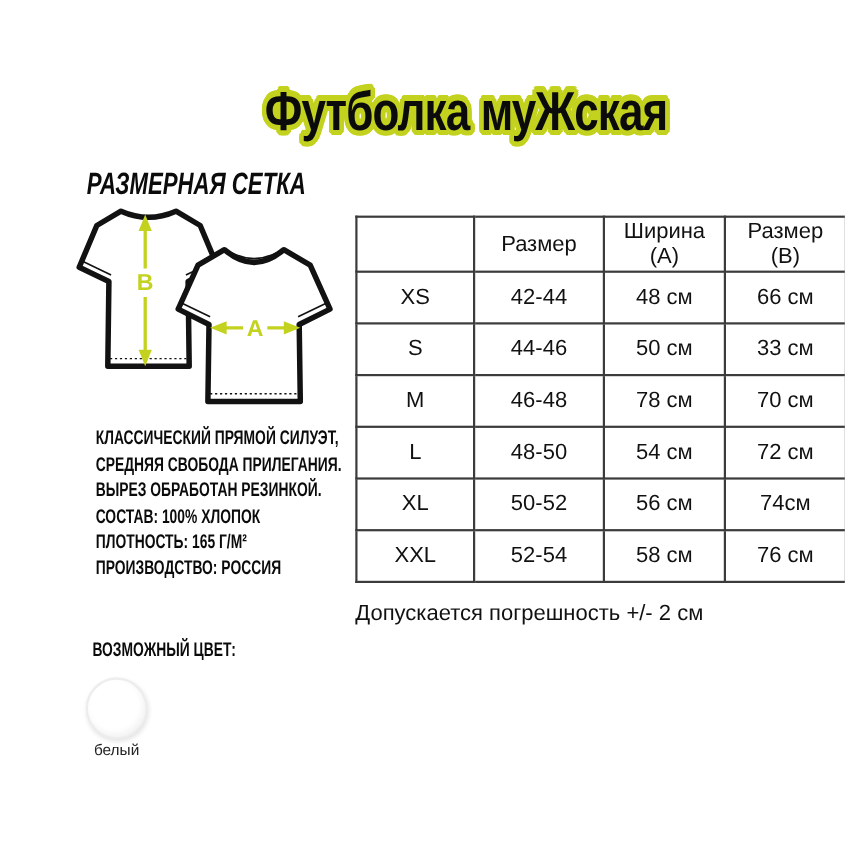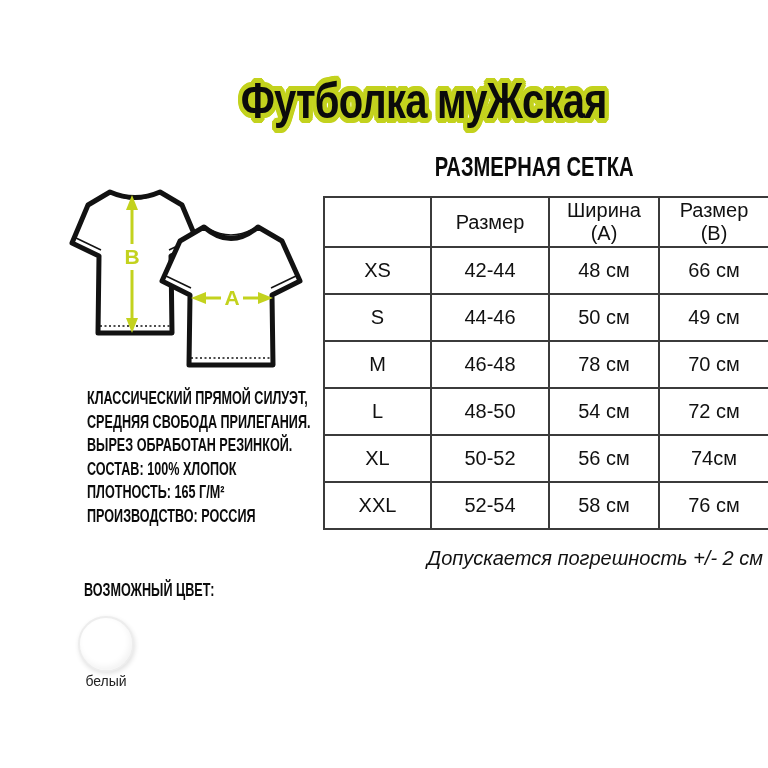--- a/index.html
+++ b/index.html
@@ -18,21 +18,21 @@
     font-weight:800;font-size:50px;letter-spacing:-1px;
     transform:scaleX(.8);transform-origin:center;
     color:#0b0b0b;
     text-shadow:
       5px 0 var(--accent), -5px 0 var(--accent), 0 5px var(--accent), 0 -5px var(--accent),
       4px 3px var(--accent), 4px -3px var(--accent), -4px 3px var(--accent), -4px -3px var(--accent),
       3px 4px var(--accent), 3px -4px var(--accent), -3px 4px var(--accent), -3px -4px var(--accent),
       5px 2px var(--accent), 5px -2px var(--accent), -5px 2px var(--accent), -5px -2px var(--accent),
       2px 5px var(--accent), 2px -5px var(--accent), -2px 5px var(--accent), -2px -5px var(--accent);
   }
-  .subtitle-row{position:absolute;top:151px;left:0;width:632px;text-align:right;}
+  .subtitle-row{position:absolute;top:151px;left:0;width:632px;text-align:left;font-style:italic;}
   .subtitle{
     display:inline-block;white-space:nowrap;
     font-weight:800;font-size:28px;letter-spacing:0;
     transform:scaleX(.72);transform-origin:center;color:#0b0b0b;
   }
 
   
   .diagram{position:absolute;left:20px;top:180px;width:250px;height:195px;}
   .shirt{fill:#fff;stroke:#121212;stroke-width:5;stroke-linejoin:round;stroke-linecap:round;}
   .thin{fill:none;stroke:#121212;stroke-width:1.5;}
@@ -59,22 +59,22 @@
   
   .desc{
     position:absolute;left:47px;top:387px;
     font-weight:800;font-size:18px;line-height:23.5px;white-space:nowrap;
     transform:scaleX(.7);transform-origin:left top;color:#0b0b0b;
   }
 
   
   .tolerance{
     position:absolute;left:283px;top:547px;width:445px;
-    text-align:right;padding-right:5px;box-sizing:border-box;
-    font-size:20px;color:#111;font-style:italic;
+    padding-right:5px;box-sizing:border-box;
+    font-size:20px;color:#111;
   }
   .color-label{
     position:absolute;left:44px;top:580px;
     font-weight:800;font-size:18px;white-space:nowrap;
     transform:scaleX(.7);transform-origin:left top;color:#0b0b0b;
   }
   .swatch{
     position:absolute;left:38px;top:616px;width:52px;height:52px;border-radius:50%;
     background:#fff;border:2px solid var(--swatch-ring);
     box-shadow:1px 2px 5px rgba(0,0,0,.12), inset -2px -3px 6px rgba(0,0,0,.05);
@@ -150,21 +150,21 @@
       <tr>
         <td>XS</td>
         <td>42-44</td>
         <td>48 см</td>
         <td>66 см</td>
       </tr>
       <tr>
         <td>S</td>
         <td>44-46</td>
         <td>50 см</td>
-        <td>49 см</td>
+        <td>33 см</td>
       </tr>
       <tr>
         <td>M</td>
         <td>46-48</td>
         <td>78 см</td>
         <td>70 см</td>
       </tr>
       <tr>
         <td>L</td>
         <td>48-50</td>

